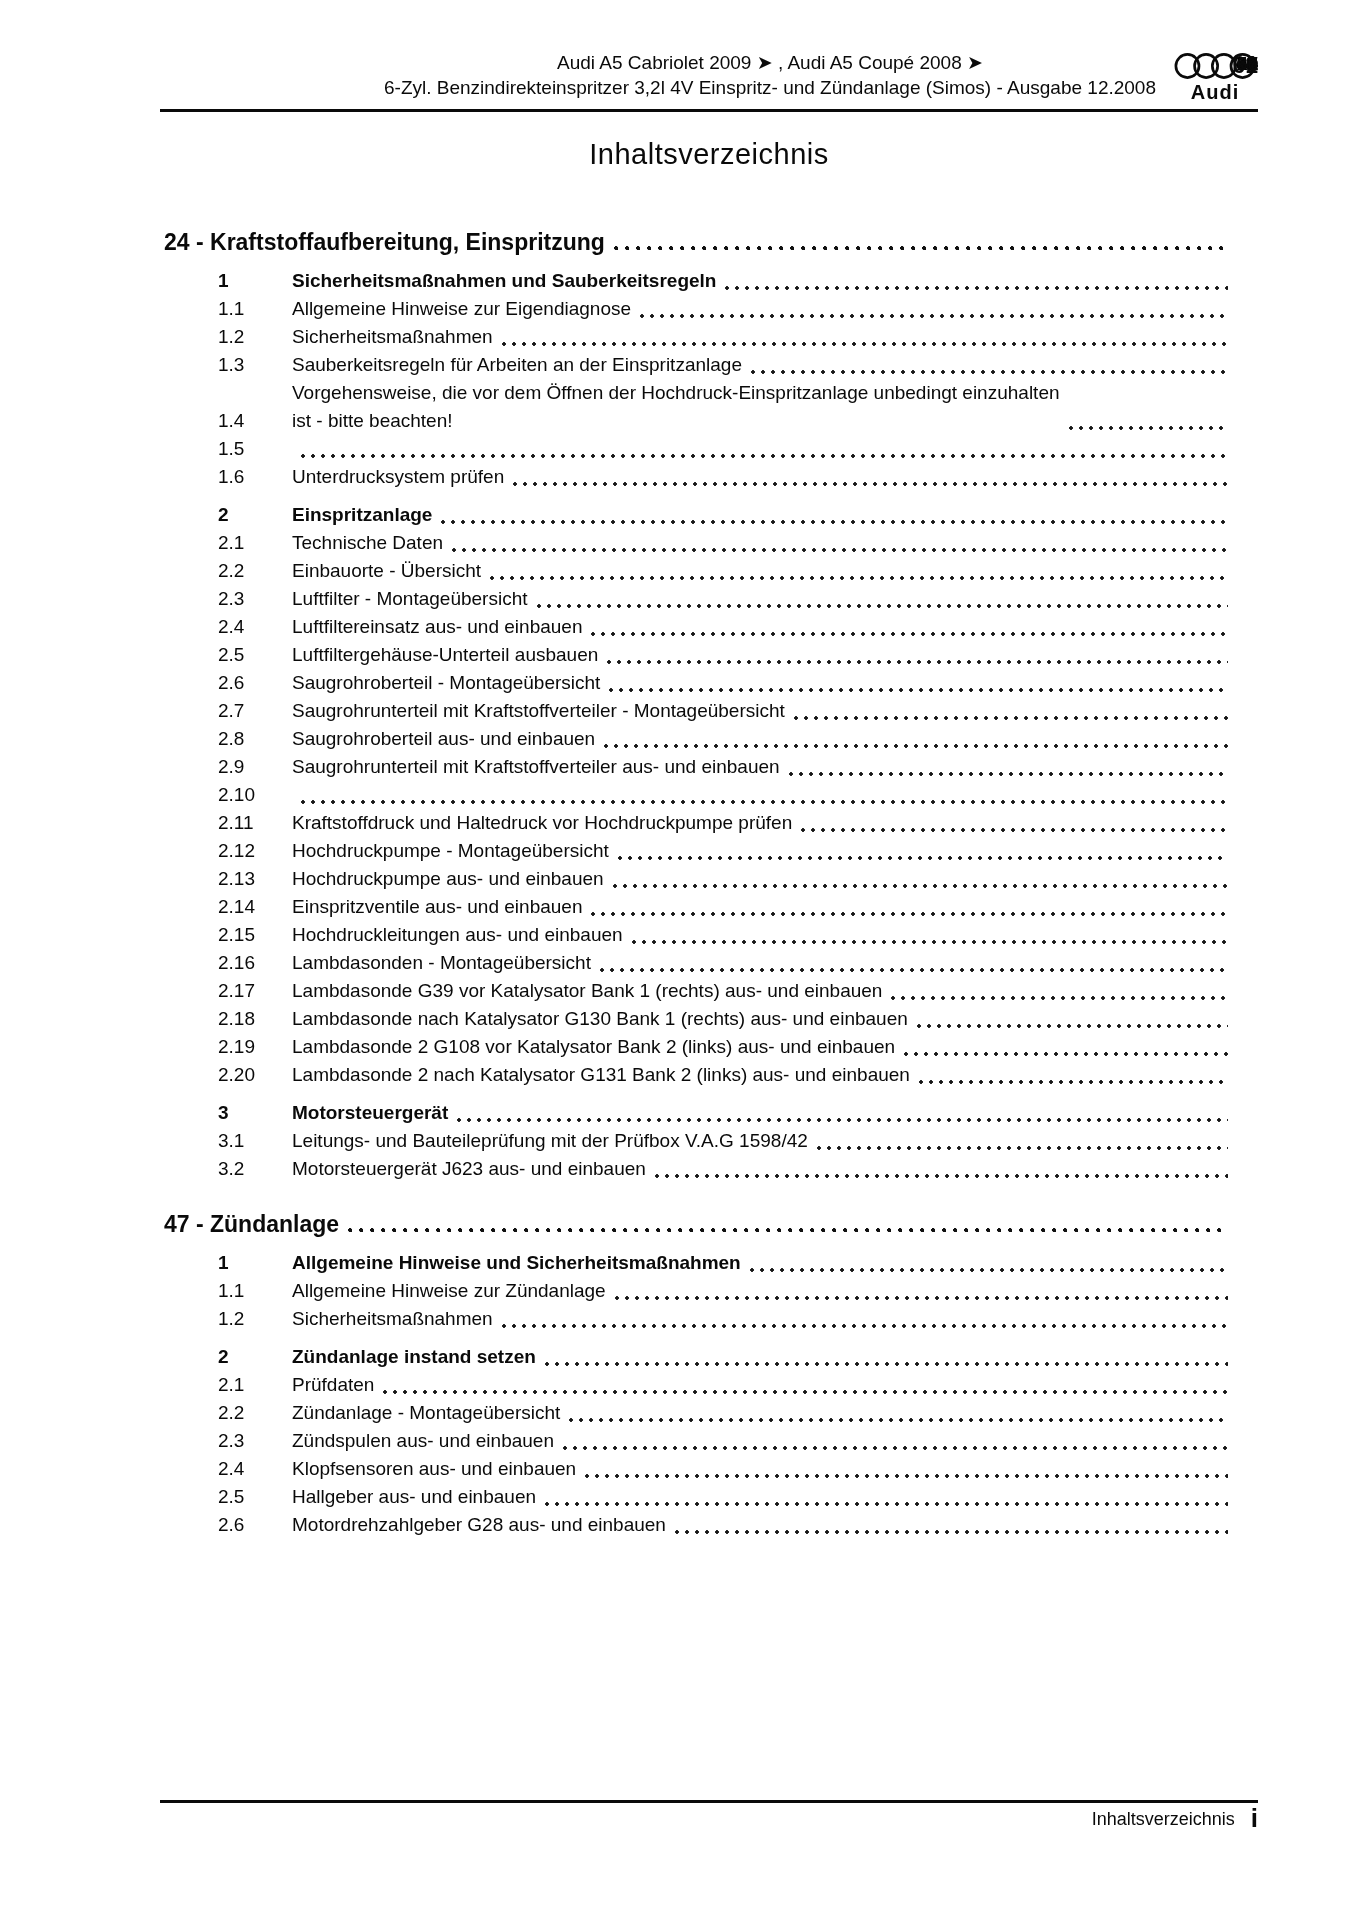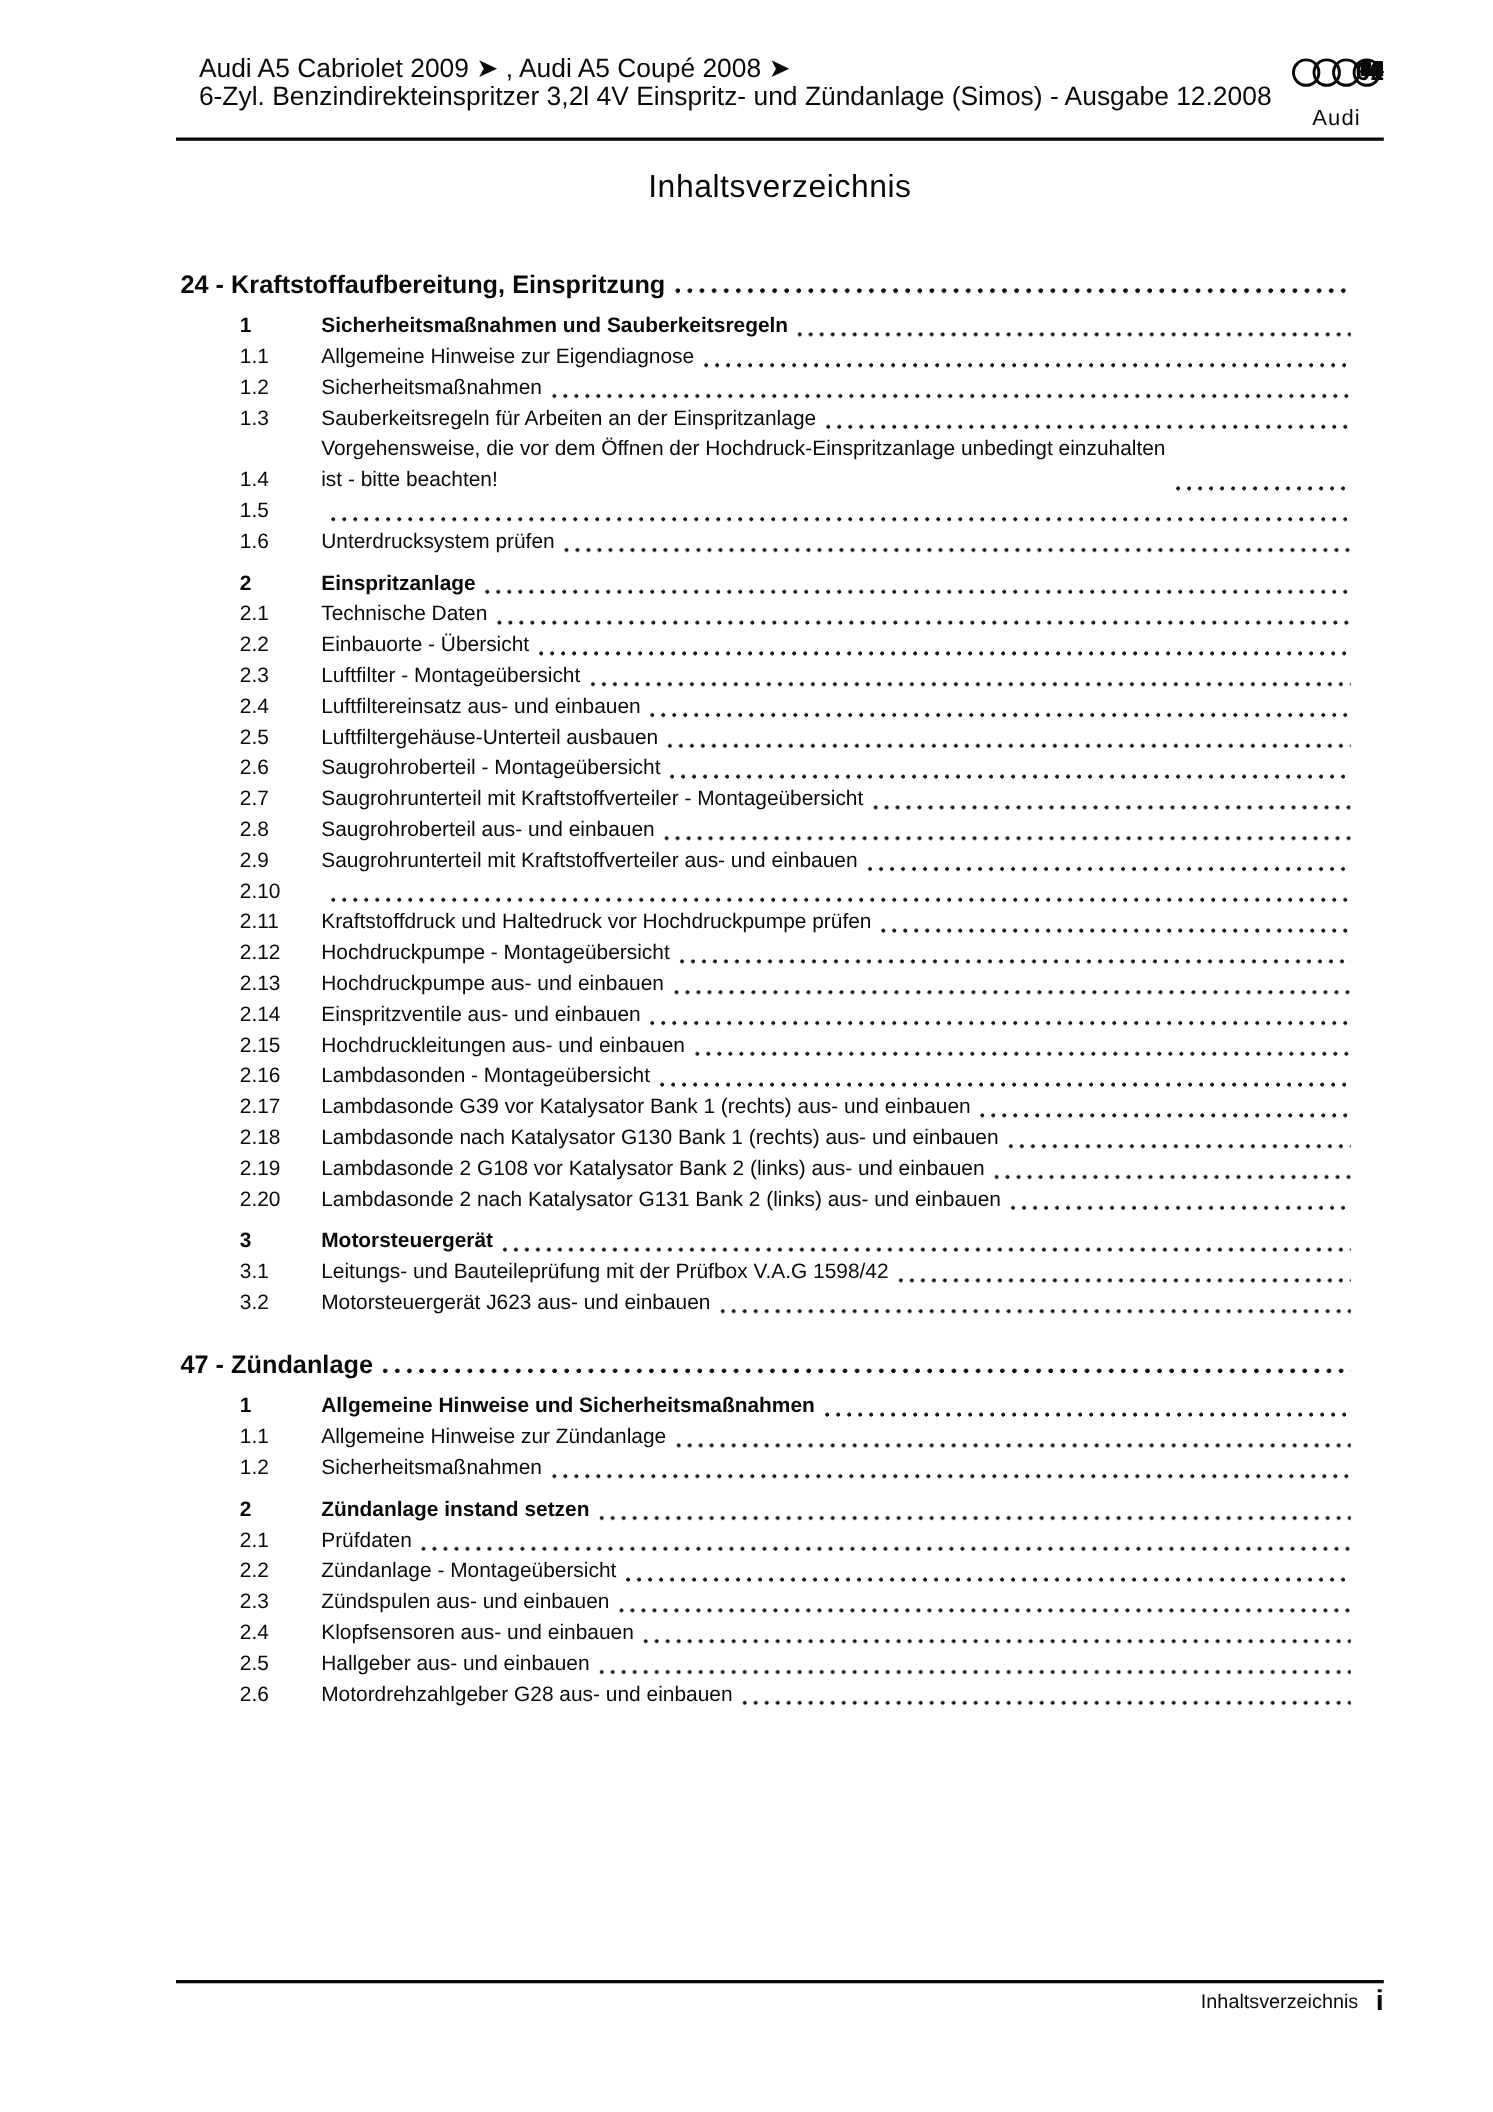--- a/index.html
+++ b/index.html
@@ -9,24 +9,24 @@
     font-family:"Liberation Sans","DejaVu Sans",sans-serif;
     -webkit-font-smoothing:antialiased;
   }
   .page{position:absolute;inset:0;padding:50px 99px 0 160px;box-sizing:border-box;}
 
   
   .header{
     display:flex;justify-content:flex-end;align-items:flex-start;
     border-bottom:3px solid #0a0a0a;padding-bottom:7px;
   }
-  .header-text{text-align:left;font-size:24px;line-height:25px;white-space:nowrap;}
+  .header-text{text-align:center;font-size:19px;line-height:25px;white-space:nowrap;}
   .logo{width:86px;margin-left:16px;display:flex;flex-direction:column;align-items:center;}
   .logo svg{display:block;width:82px;height:32px;}
-  .wordmark{font-weight:400;font-size:20px;line-height:20px;letter-spacing:1px;margin-top:16px;}
+  .wordmark{font-weight:700;font-size:20px;line-height:20px;letter-spacing:1px;margin-top:0px;}
 
   
   .title{
     text-align:center;font-size:29px;font-weight:400;letter-spacing:.5px;
     margin:26px 0 56px 0;
   }
 
   
   .toc{font-size:19px;line-height:28px;}
   .row{display:flex;align-items:flex-end;}

